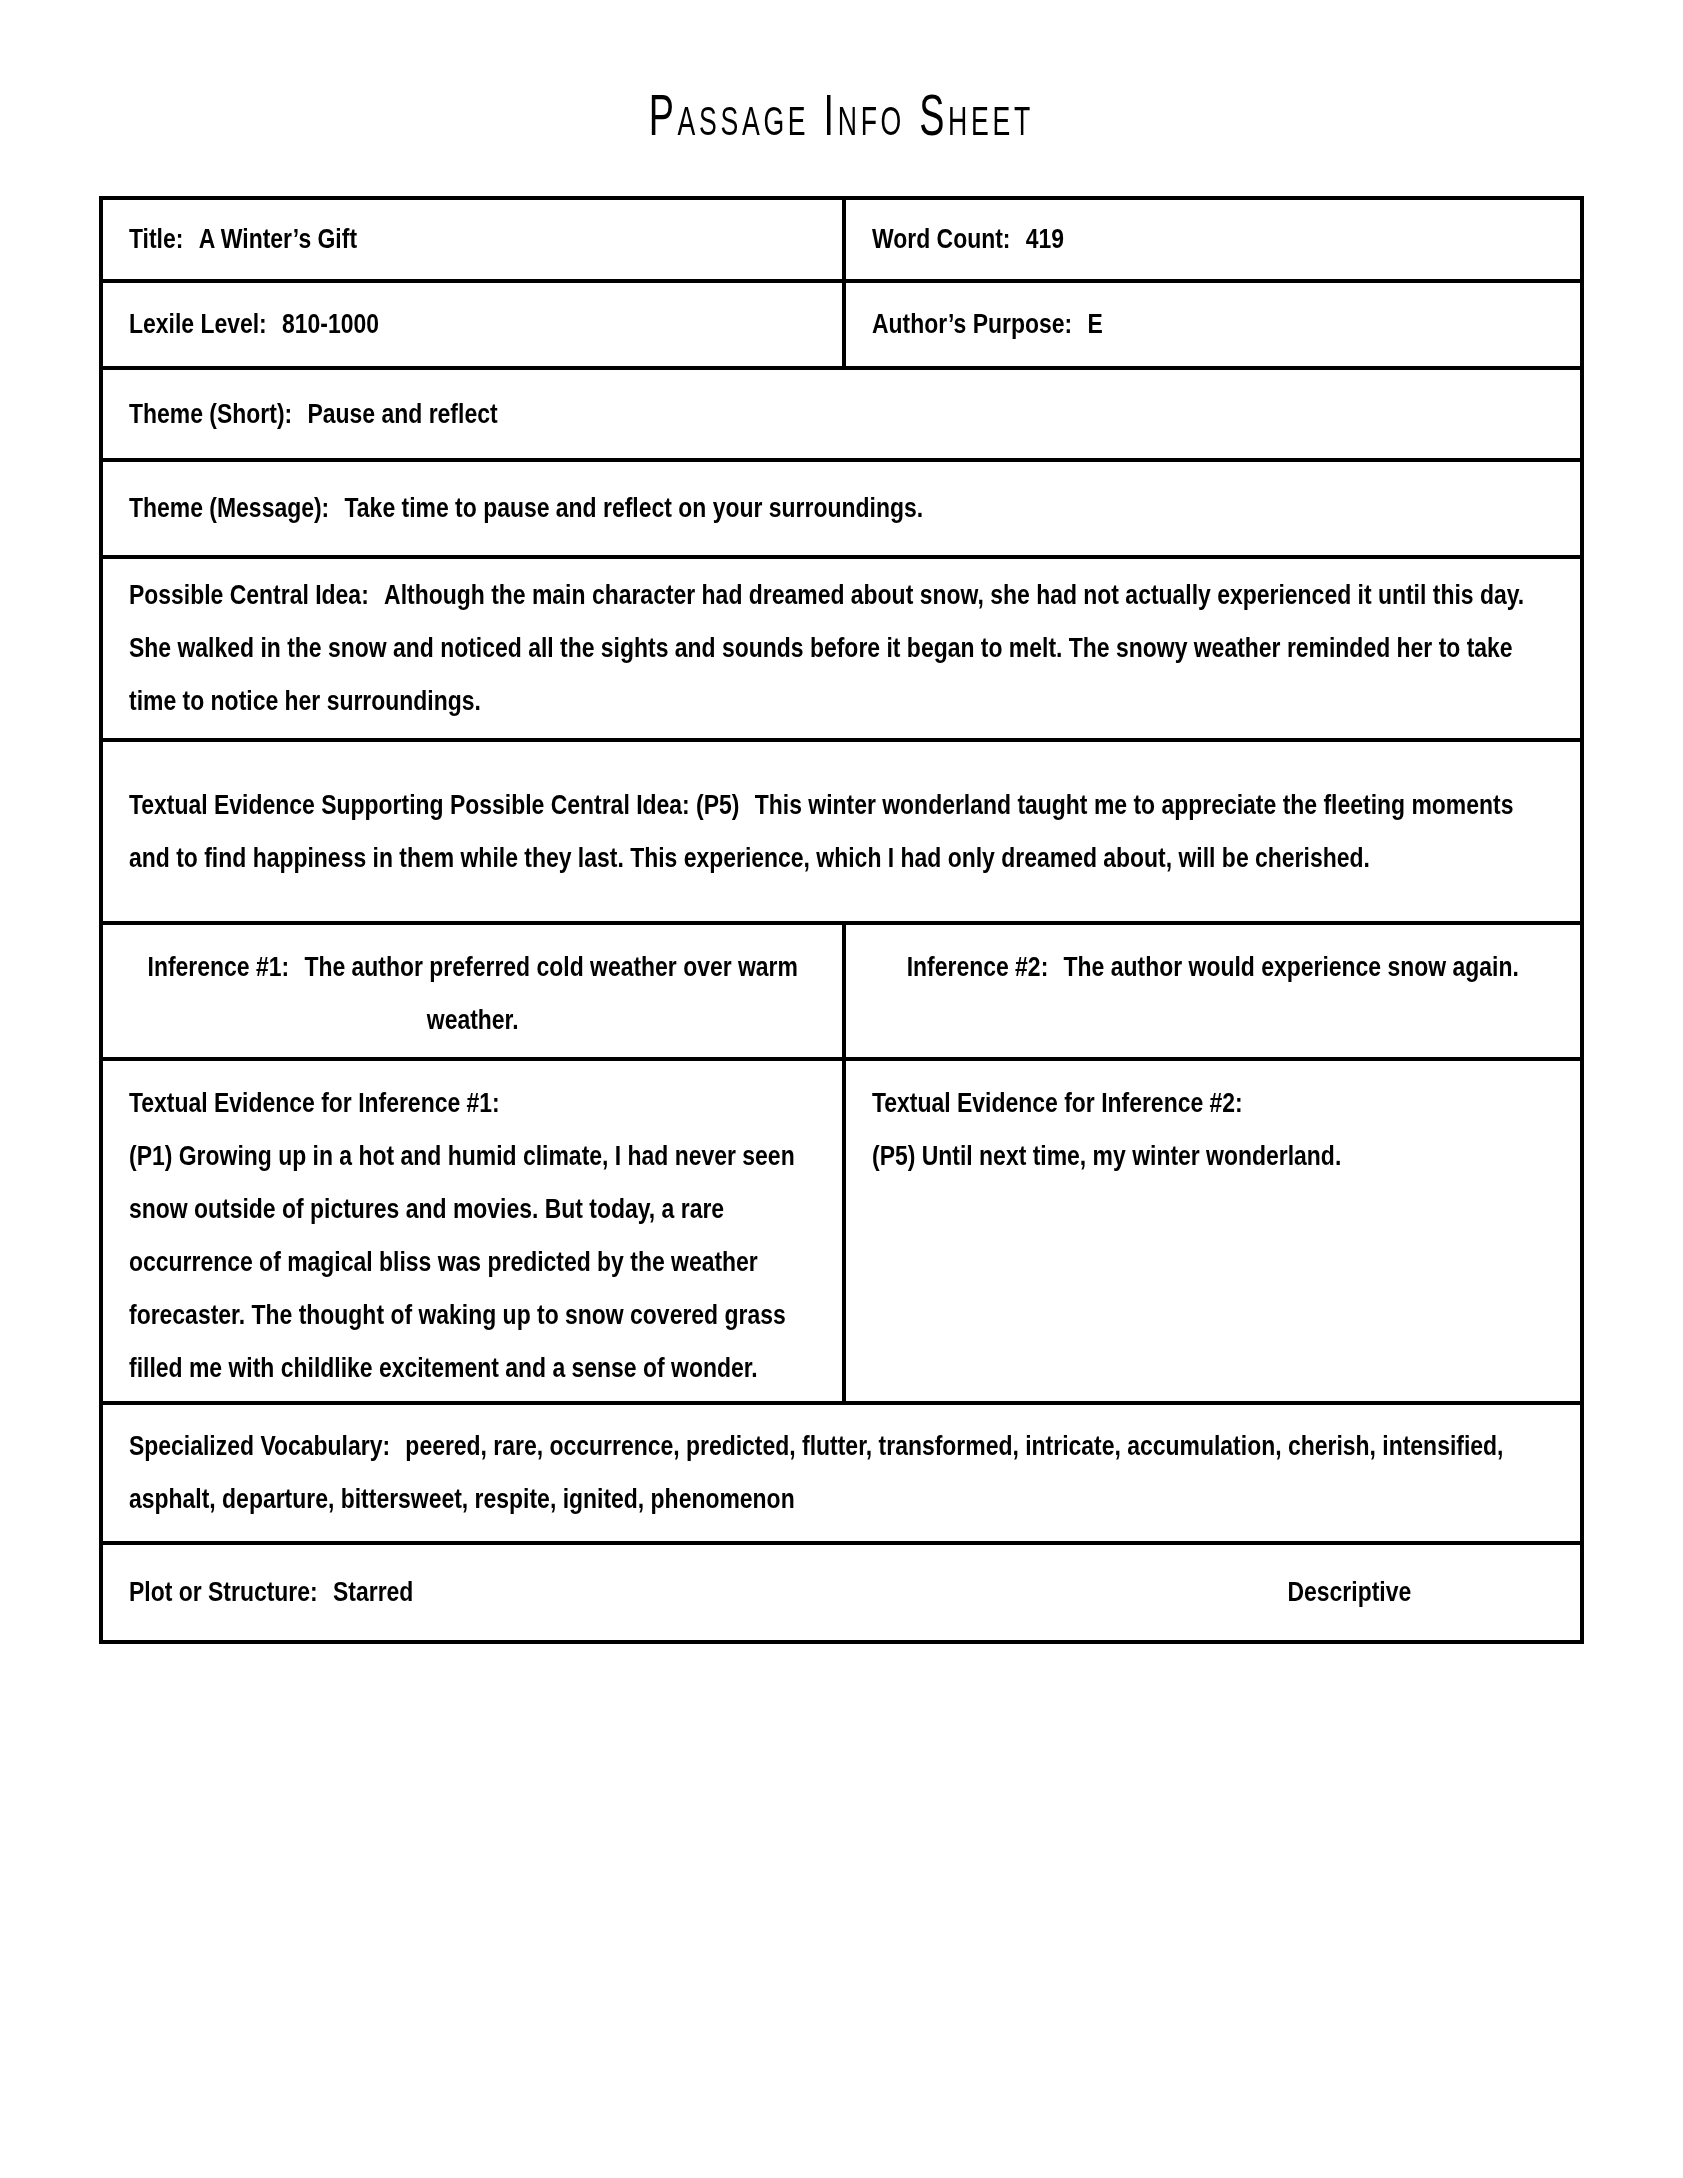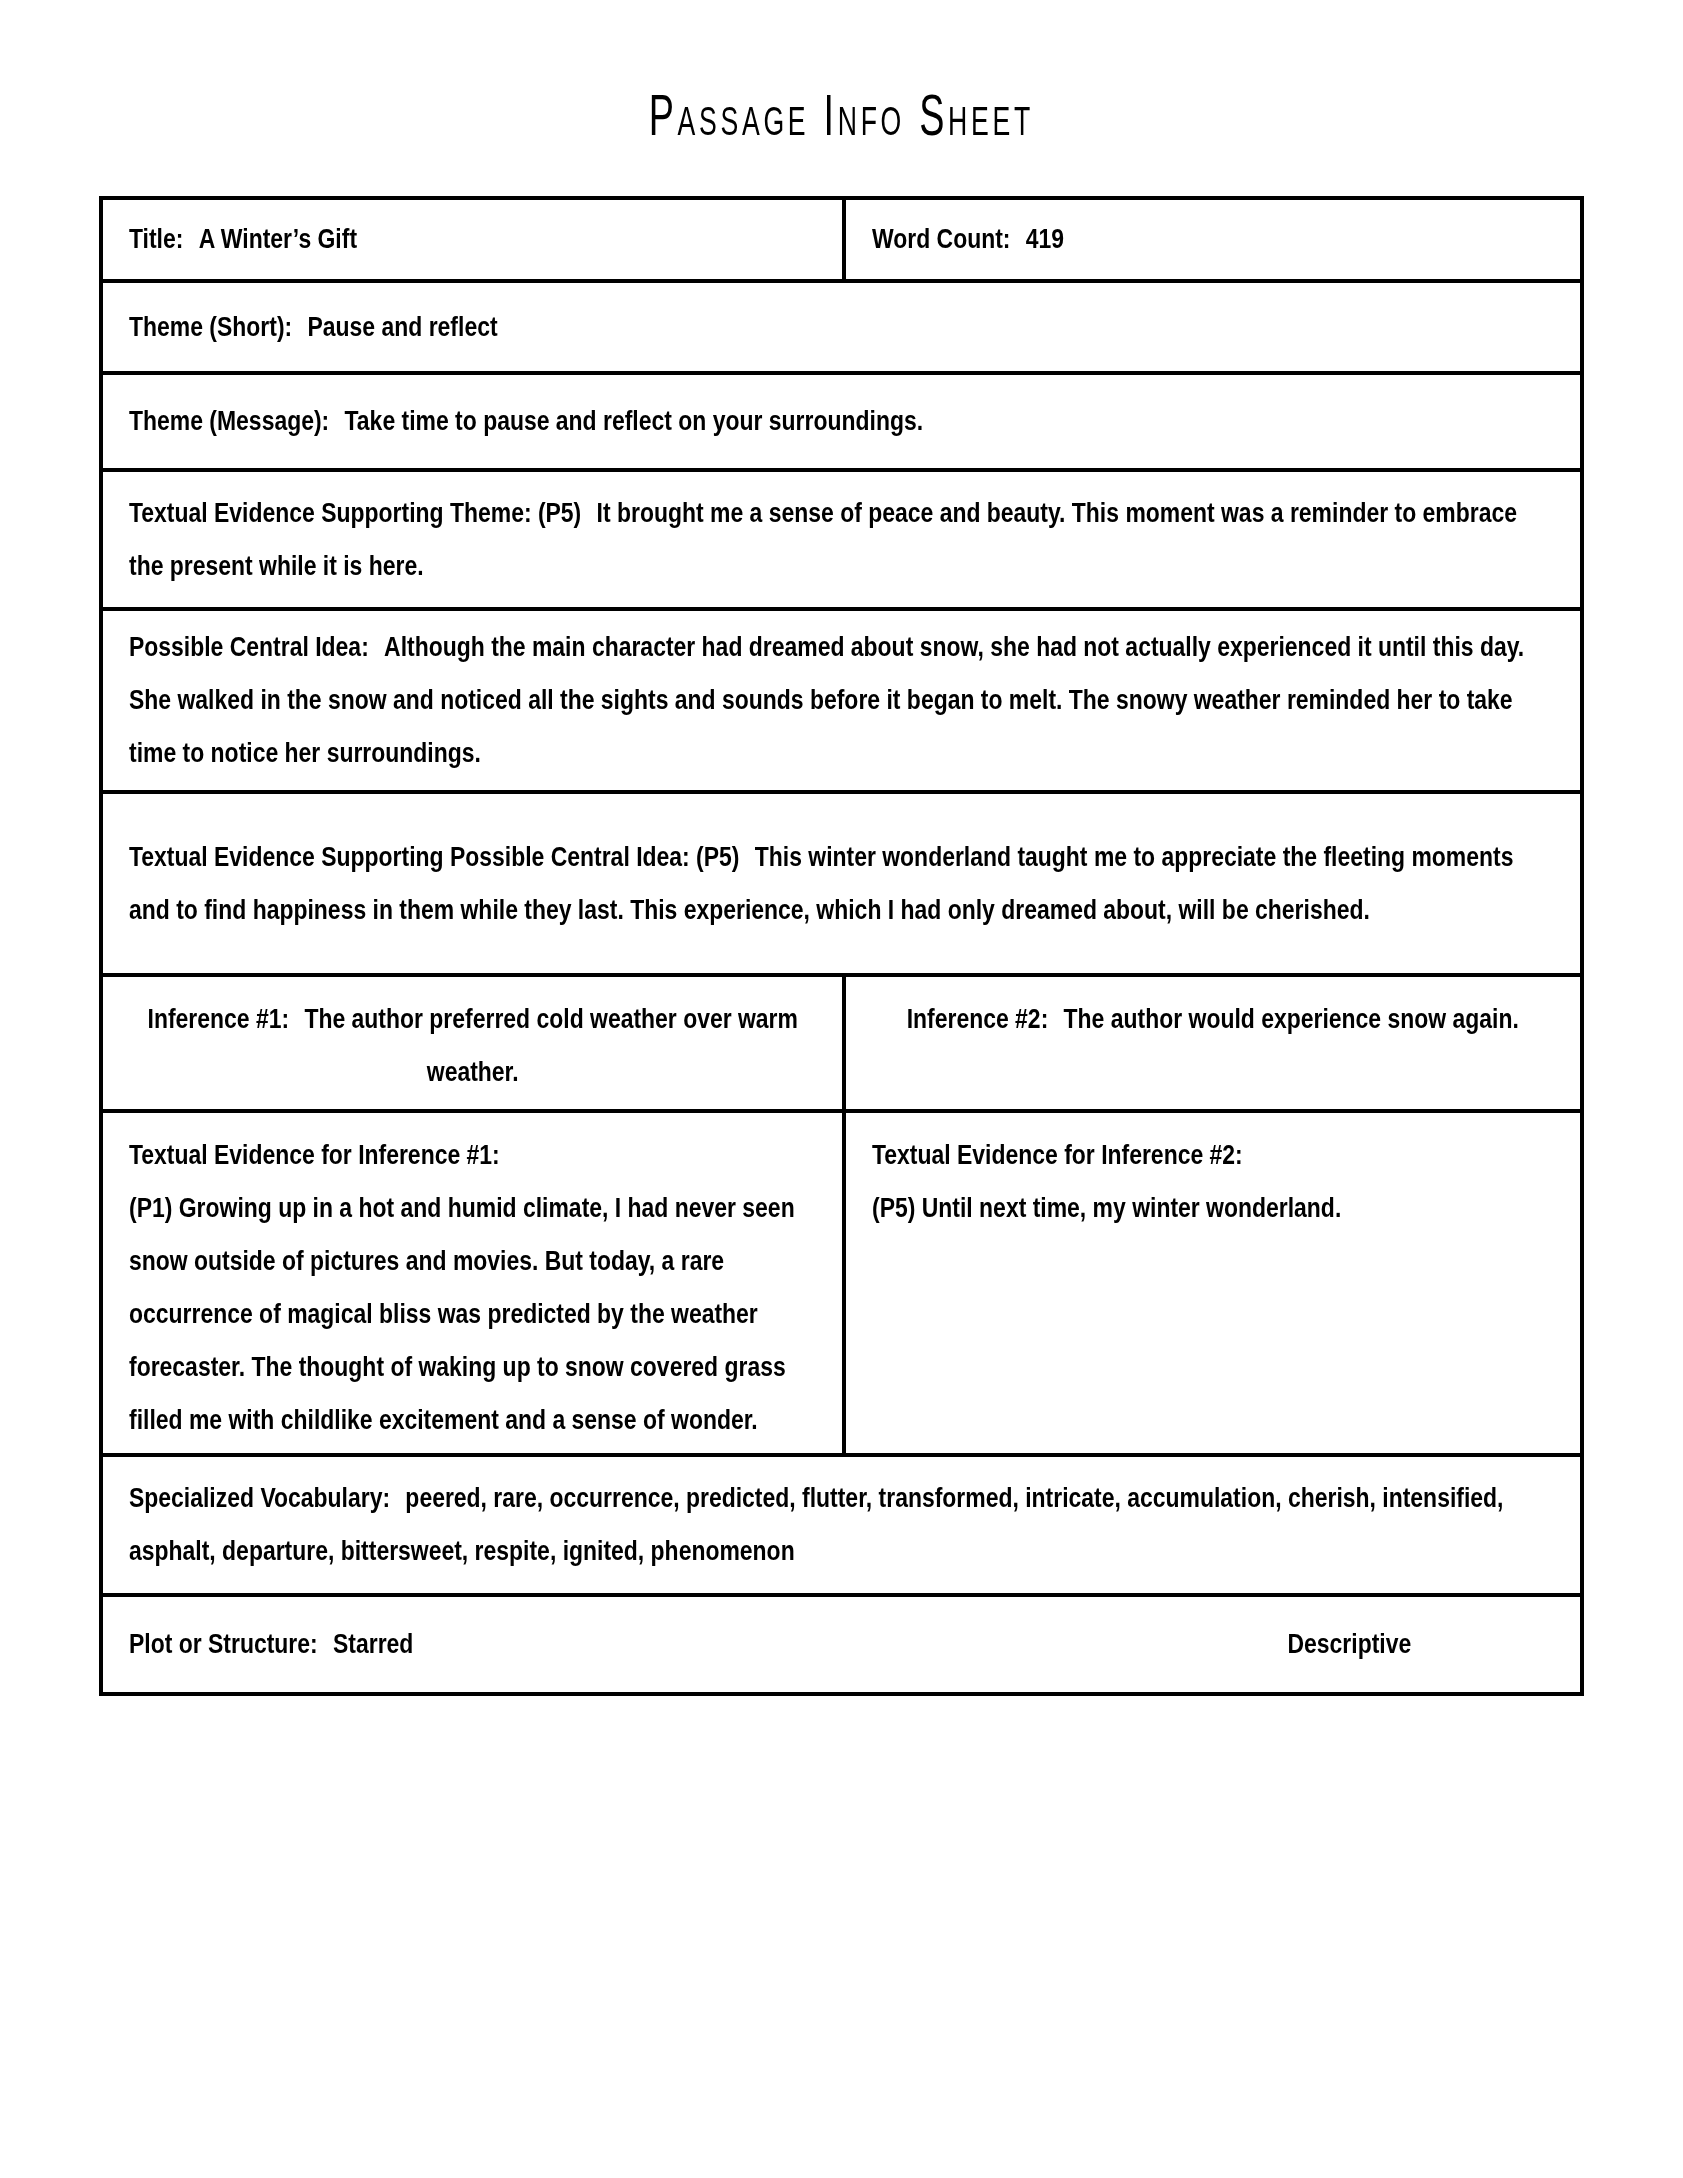--- a/index.html
+++ b/index.html
@@ -81,39 +81,42 @@
   <tbody>
       <tr class="r1">
     <td>
       <div class="ctext"><span class="lbl">Title:</span><span>A Winter’s Gift</span></div>
     </td>
     <td>
       <div class="ctext"><span class="lbl">Word Count:</span><span>419</span></div>
     </td>
   </tr>
 
+  <tr class="r2">
+    <td>
+      <div class="ctext"><span class="lbl">Lexile Level:</span><span>810-1000</span></div>
+    </td>
+    <td>
+      <div class="ctext"><span class="lbl">Author’s Purpose:</span><span>E</span></div>
+    </td>
+  </tr>
 
 
   <tr class="r4">
     <td colspan="2">
       <div class="ctext"><span class="lbl">Theme (Short):</span><span>Pause and reflect</span></div>
     </td>
   </tr>
 
   <tr class="r5">
     <td colspan="2">
       <div class="ctext"><span class="lbl">Theme (Message):</span><span>Take time to pause and reflect on your surroundings.</span></div>
     </td>
   </tr>
 
-  <tr class="r6">
-    <td colspan="2">
-      <div class="ctext"><span class="lbl">Textual Evidence Supporting Theme: (P5)</span><span>It brought me a sense of peace and beauty. This moment was a reminder to embrace the present while it is here.</span></div>
-    </td>
-  </tr>
 
   <tr class="r7">
     <td colspan="2">
       <div class="ctext"><span class="lbl">Possible Central Idea:</span><span>Although the main character had dreamed about snow, she had not actually experienced it until this day. She walked in the snow and noticed all the sights and sounds before it began to melt. The snowy weather reminded her to take time to notice her surroundings.</span></div>
     </td>
   </tr>
 
   <tr class="r8">
     <td colspan="2">
       <div class="ctext"><span class="lbl">Textual Evidence Supporting Possible Central Idea: (P5)</span><span>This winter wonderland taught me to appreciate the fleeting moments and to find happiness in them while they last.  This experience, which I had only dreamed about, will be cherished.</span></div>

